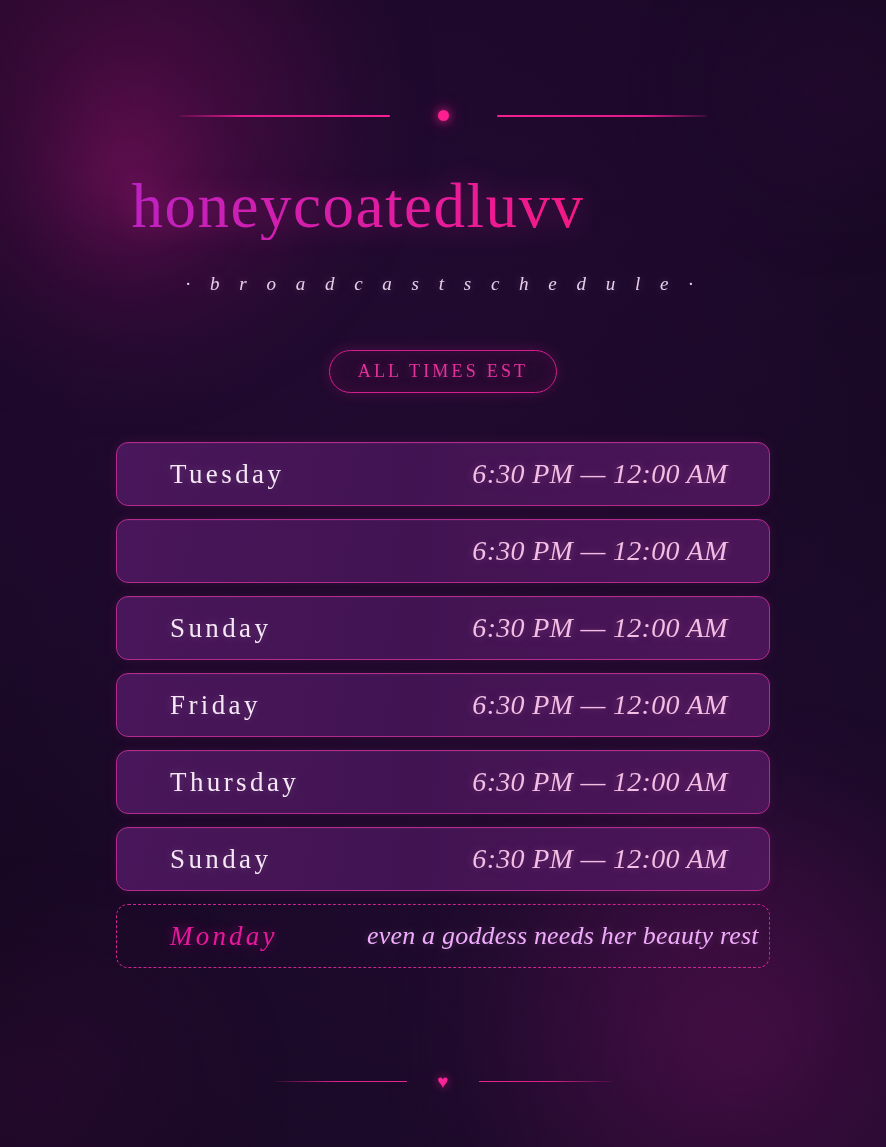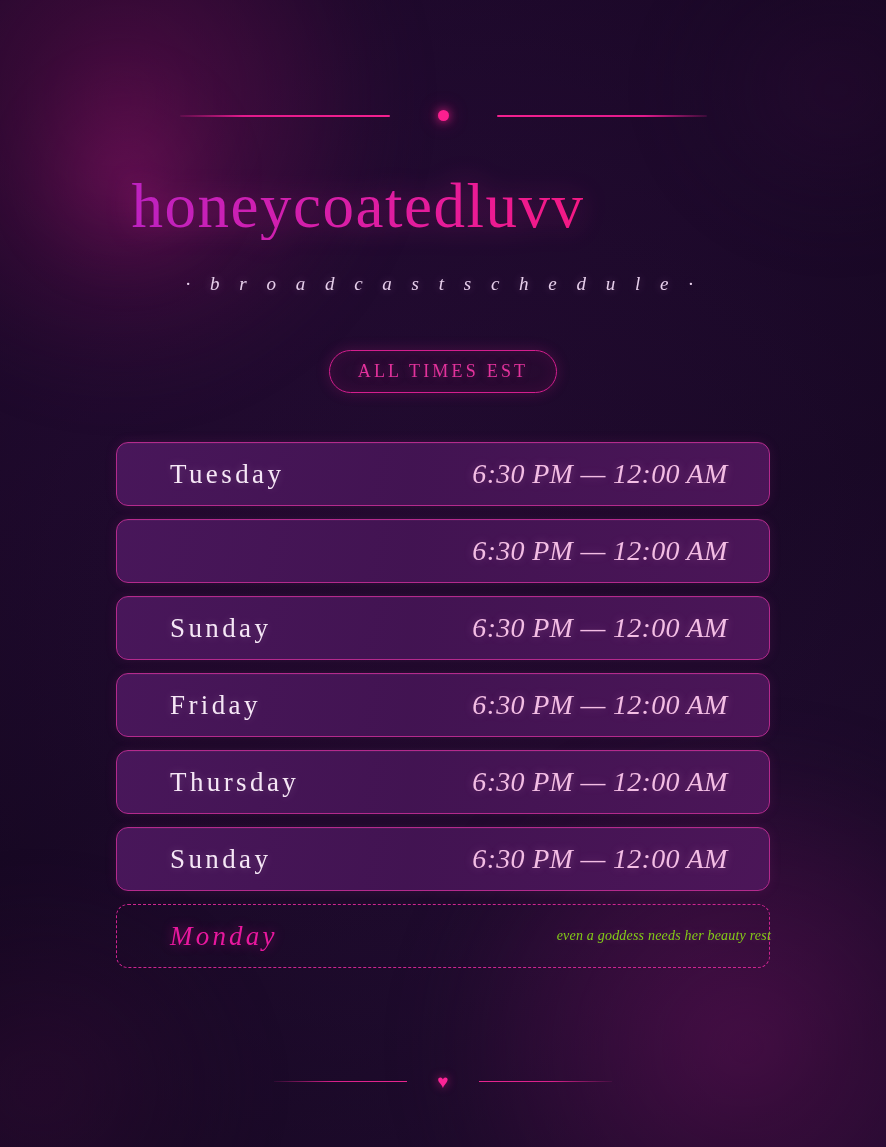--- a/index.html
+++ b/index.html
@@ -208,24 +208,24 @@
     font-style: italic;
     color: #e8189e;
     font-size: 27px;
     letter-spacing: 3.2px;
     text-shadow: 0 0 12px rgba(232,24,158,0.45);
   }
   .row.off .note {
     position: absolute;
     left: 250px;
     width: 404px;
-    text-align: right;
+    text-align: left;
     font-style: italic;
-    font-size: 14px;
-    color: #84cc16;
+    font-size: 26px;
+    color: #f0abfc;
     letter-spacing: 0.2px;
     text-shadow: 0 0 9px rgba(236,190,236,0.22);
   }
 
   
   .footer {
     position: absolute;
     top: 1072px;
     left: 0;
     width: 886px;

